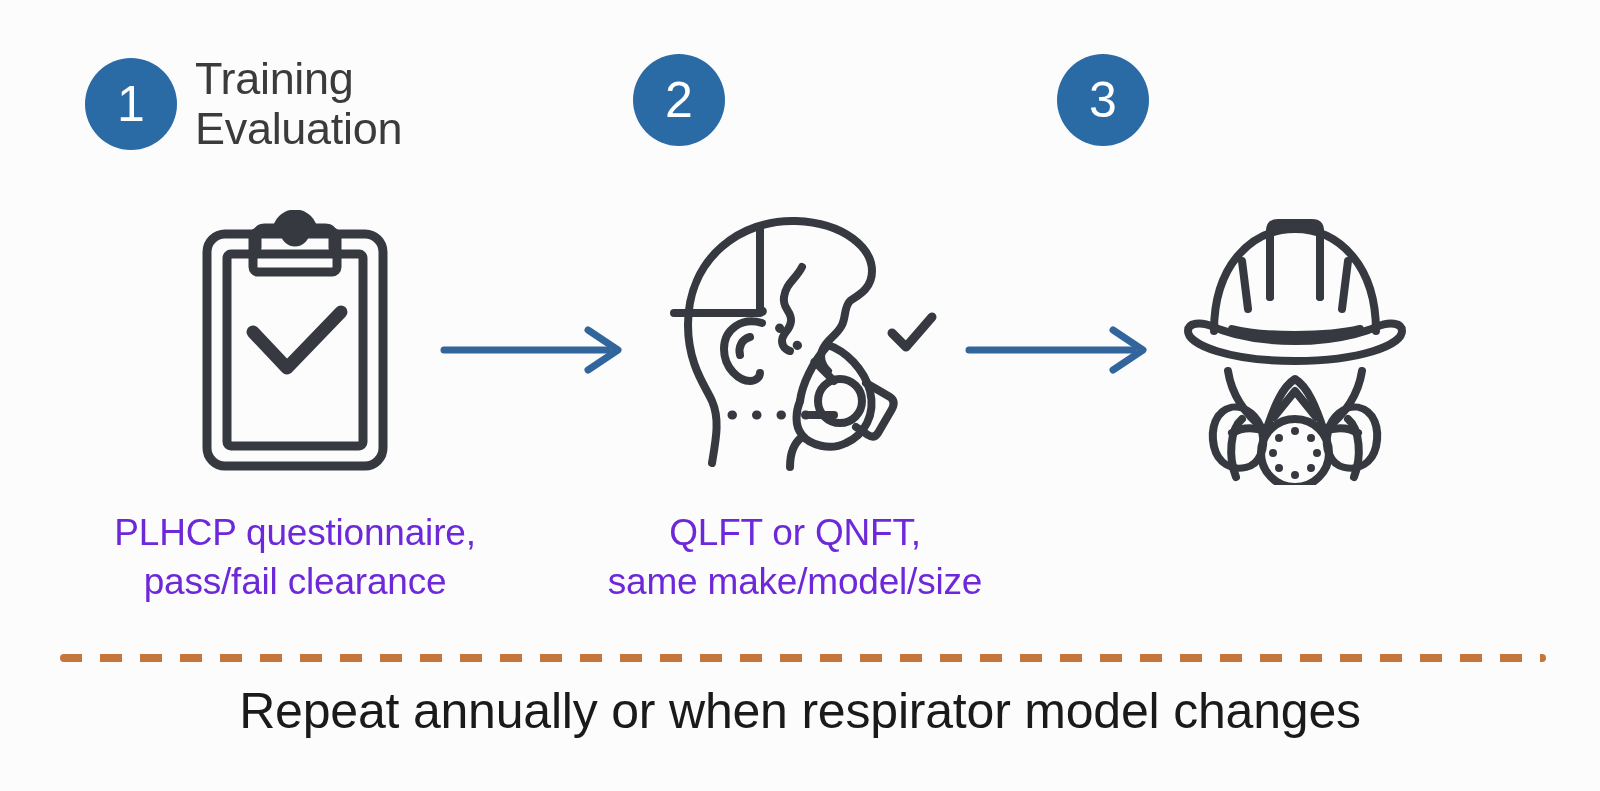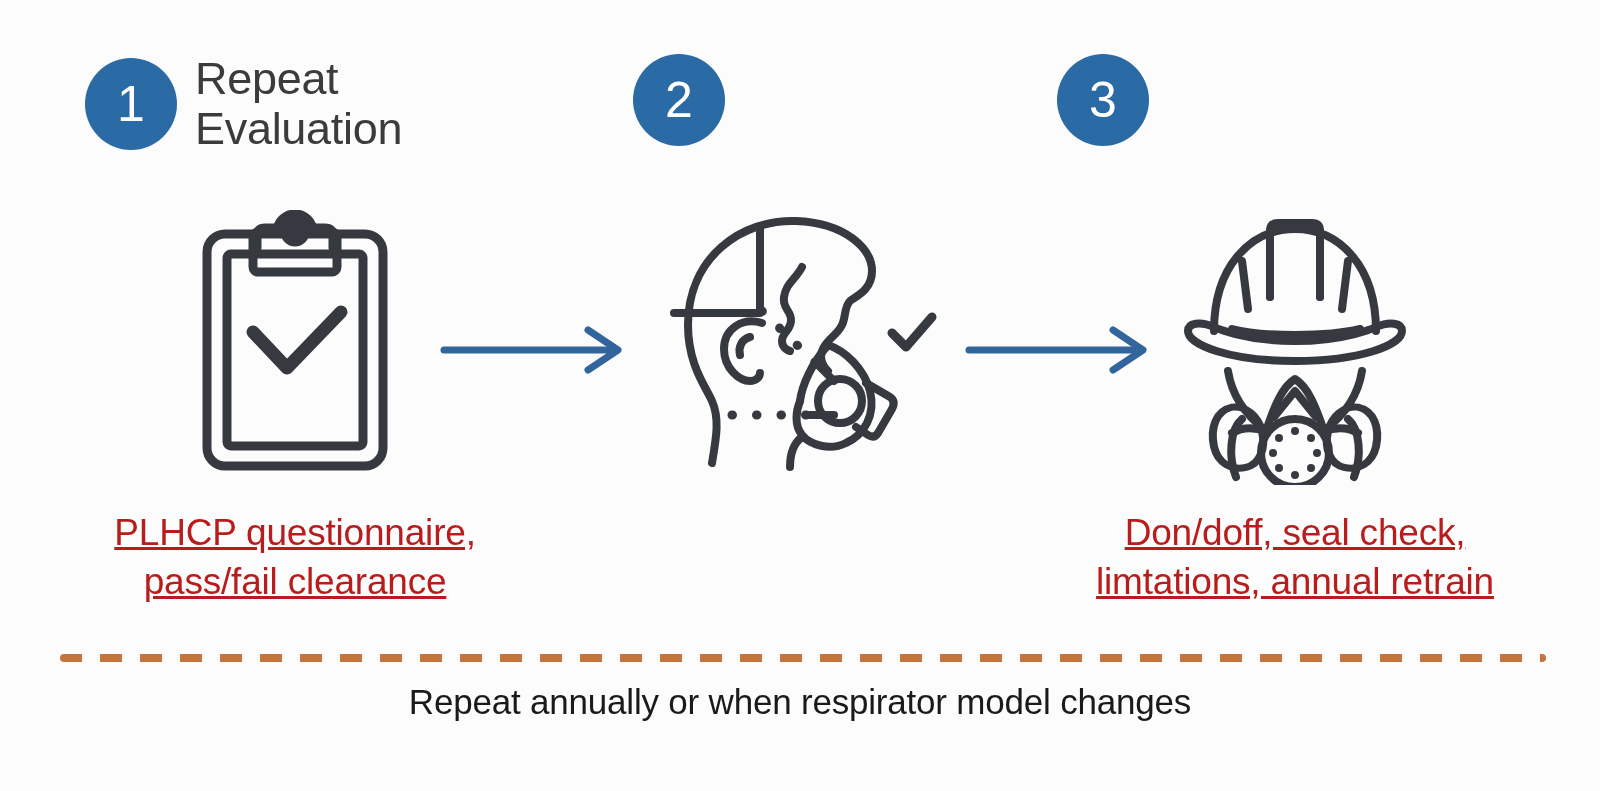--- a/index.html
+++ b/index.html
@@ -79,26 +79,25 @@
     height: 290px;
   }
   .icon-wrap svg { display: block; }
 
   
   .caption {
     position: absolute;
     top: 508px;
     width: 100%;
     text-align: center;
-    color: #b91c1c;
+    color: #6d28d9;
     font-size: 37px;
     line-height: 1.33;
     white-space: pre-line;
     letter-spacing: -0.2px;
-    text-decoration: underline;
   }
 
   
   .arrow {
     position: absolute;
     top: 324px;
   }
   .arrow-1 { left: 440px; }
   .arrow-2 { left: 965px; }
 
@@ -119,33 +118,33 @@
     );
   }
 
   .footer-note {
     position: absolute;
     left: 0;
     top: 682px;
     width: 1600px;
     text-align: center;
     color: #1a1a1a;
-    font-size: 35px;
+    font-size: 50px;
     letter-spacing: -0.2px;
   }
 </style>
 </head>
 <body>
 
 <div class="canvas">
 
   <section class="step step-1">
     <div class="step-header">
       <div class="badge">1</div>
-      <div class="step-title">Repeat
+      <div class="step-title">Training
 Evaluation</div>
     </div>
 
     <div class="icon-wrap">
       <svg width="200" height="270" viewBox="0 0 200 270" fill="none" stroke="#36393f" stroke-width="9" stroke-linecap="round" stroke-linejoin="round">
         <rect x="12" y="24" width="176" height="232" rx="18"></rect>
         <rect x="32" y="44" width="136" height="192" rx="4"></rect>
         <path d="M62 24 L62 12 Q62 4 70 4 L130 4 Q138 4 138 12 L138 24" transform="translate(0,14)"></path>
         <rect x="58" y="22" width="84" height="40" rx="5"></rect>
         <path d="M82 22 a18 18 0 0 1 36 0"></path>
@@ -218,20 +217,22 @@
           <line x1="82" y1="210" x2="168" y2="210"></line>
         </g>
 
         <line x1="168" y1="160" x2="184" y2="176" stroke-width="8"></line>
         <line x1="160" y1="210" x2="184" y2="210" stroke-width="8"></line>
 
         <path d="M242 128 L256 142 L282 112" stroke-width="9"></path>
       </svg>
     </div>
 
+    <div class="caption">QLFT or QNFT,
+same make/model/size</div>
   </section>
 
   <div class="arrow arrow-2">
     <svg width="190" height="52" viewBox="0 0 190 52" fill="none" stroke="#31659c" stroke-width="7" stroke-linecap="round" stroke-linejoin="round">
       <line x1="4" y1="26" x2="168" y2="26"></line>
       <polyline points="148,6 178,26 148,46" fill="none"></polyline>
     </svg>
   </div>
 
   <section class="step step-3">
@@ -295,20 +296,18 @@
           <circle cx="147" cy="248" r="4"></circle>
           <circle cx="141" cy="263" r="4"></circle>
           <circle cx="125" cy="270" r="4"></circle>
           <circle cx="109" cy="263" r="4"></circle>
           <circle cx="103" cy="248" r="4"></circle>
           <circle cx="109" cy="233" r="4"></circle>
         </g>
       </svg>
     </div>
 
-    <div class="caption">Don/doff, seal check,
-limtations, annual retrain</div>
   </section>
 
   <div class="divider"></div>
   <div class="footer-note">Repeat annually or when respirator model changes</div>
 
 </div>
 
 </body></html>

